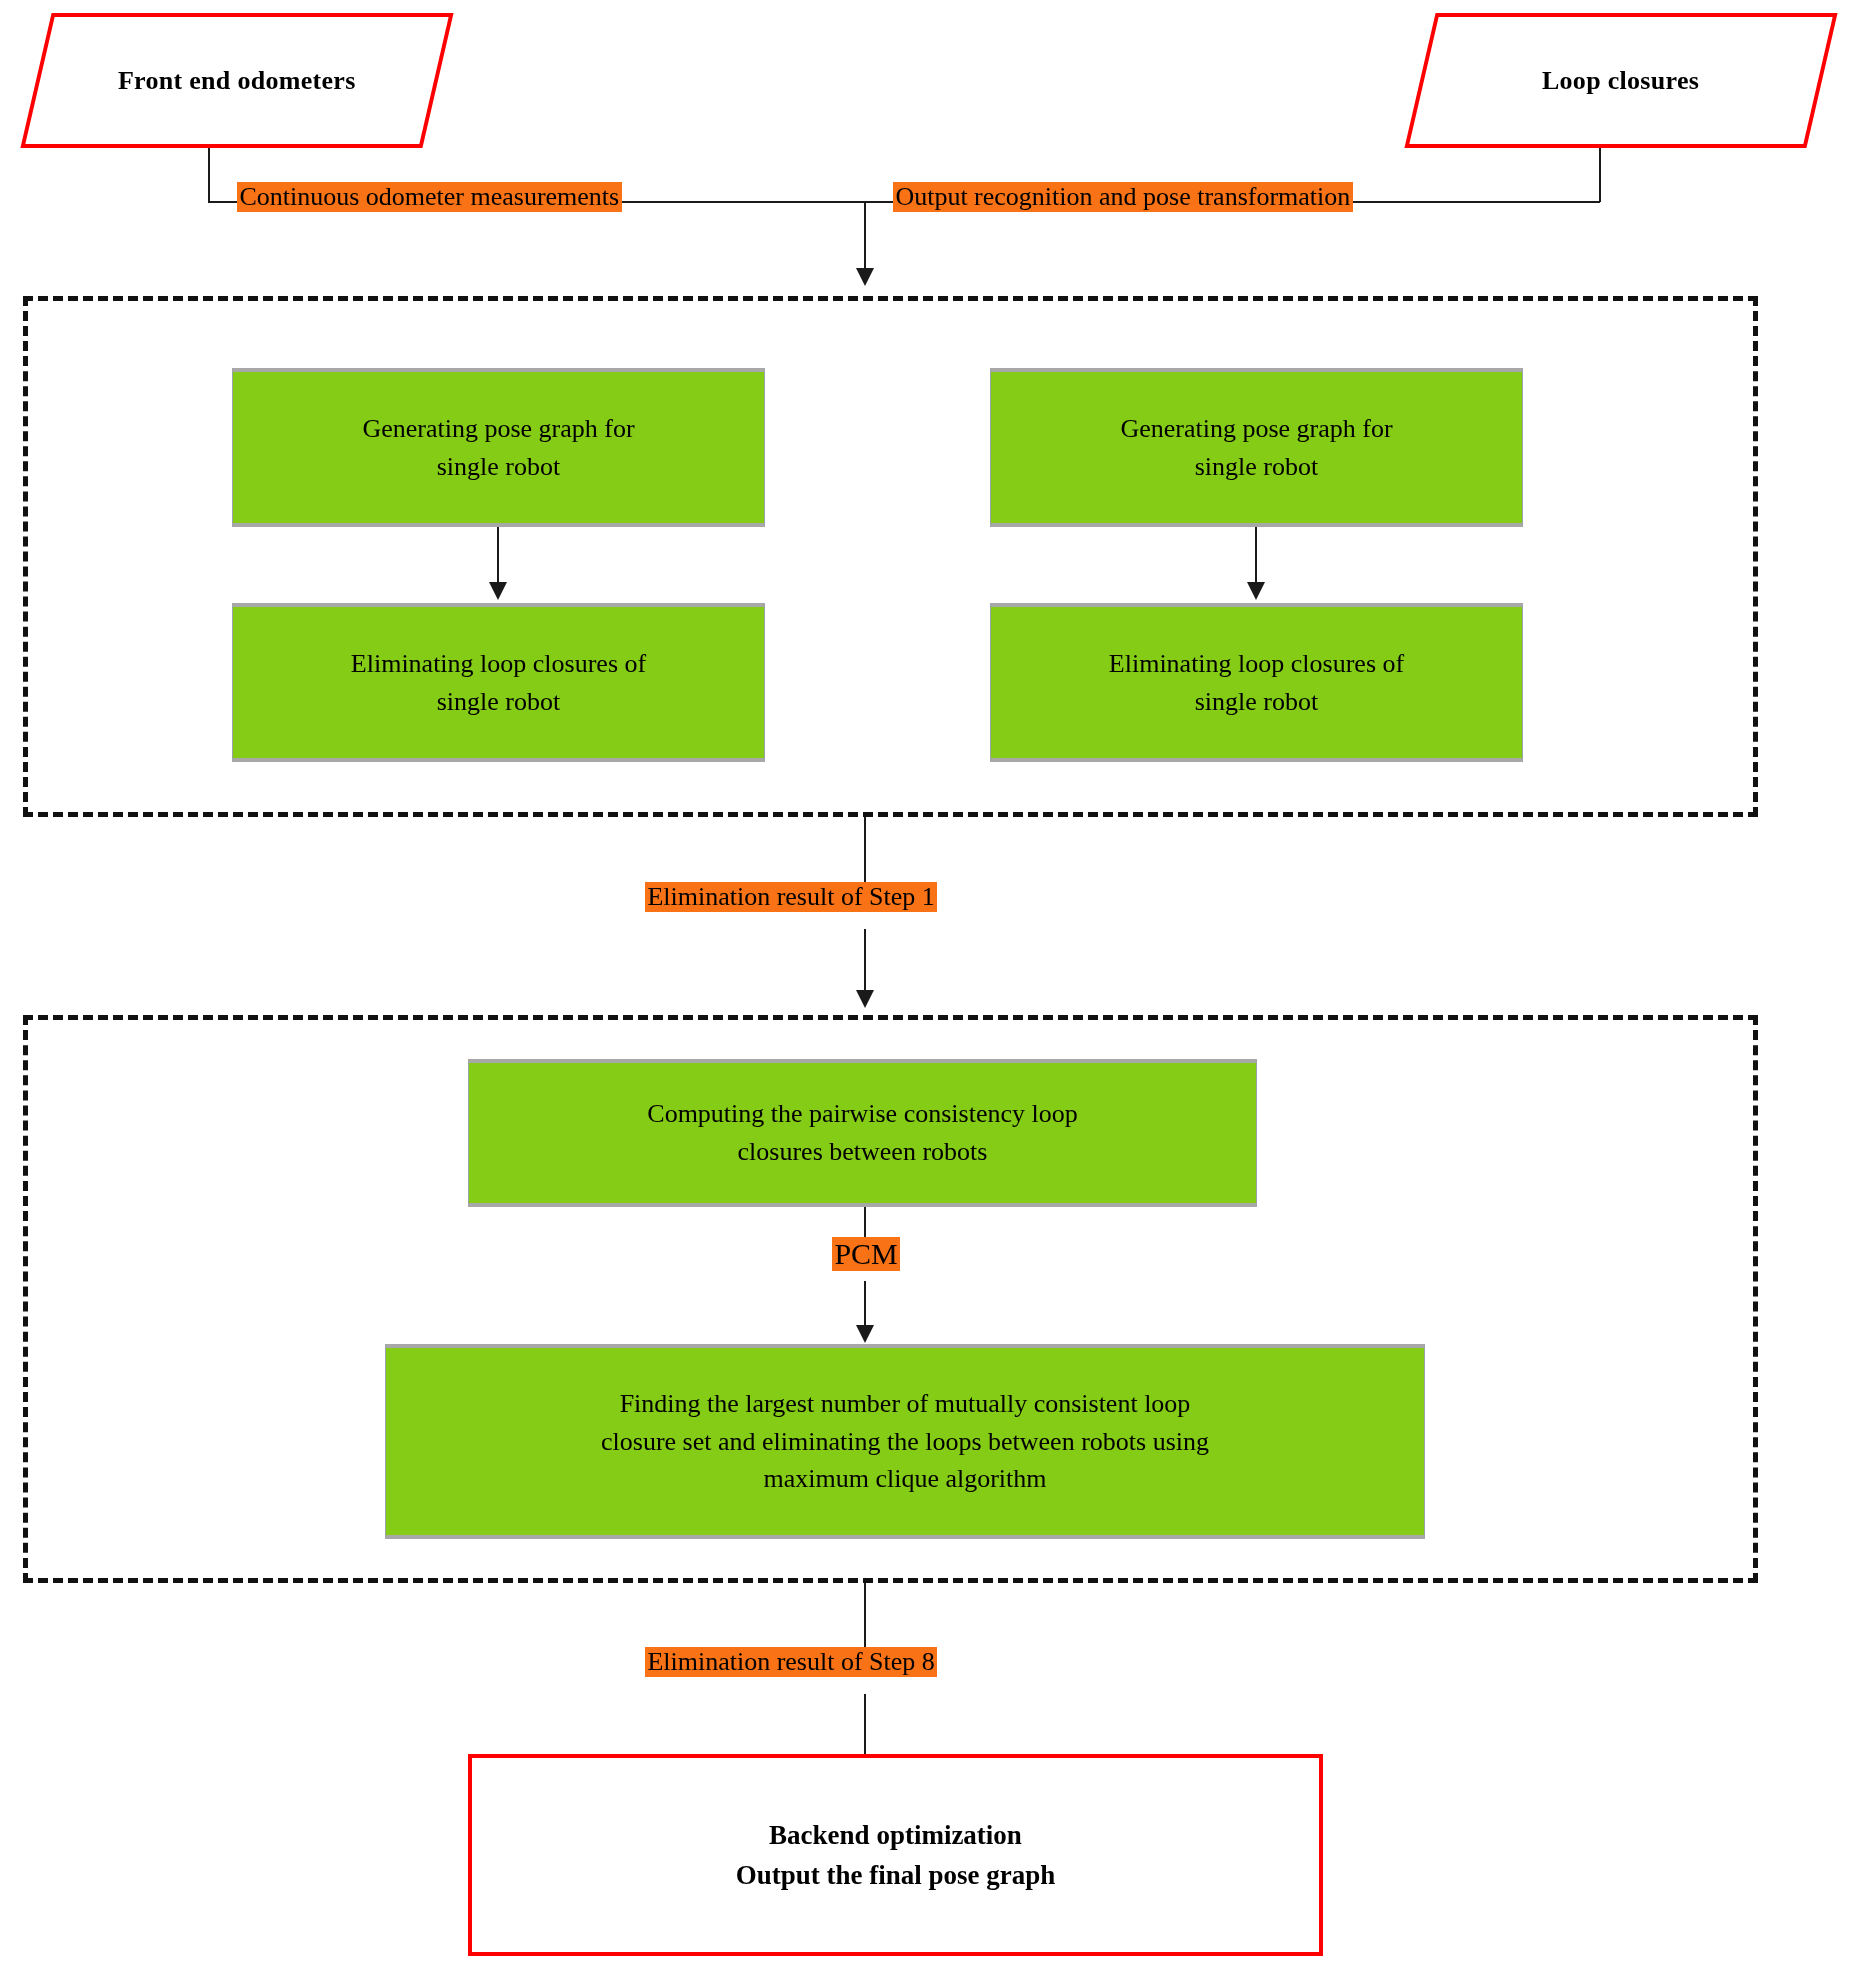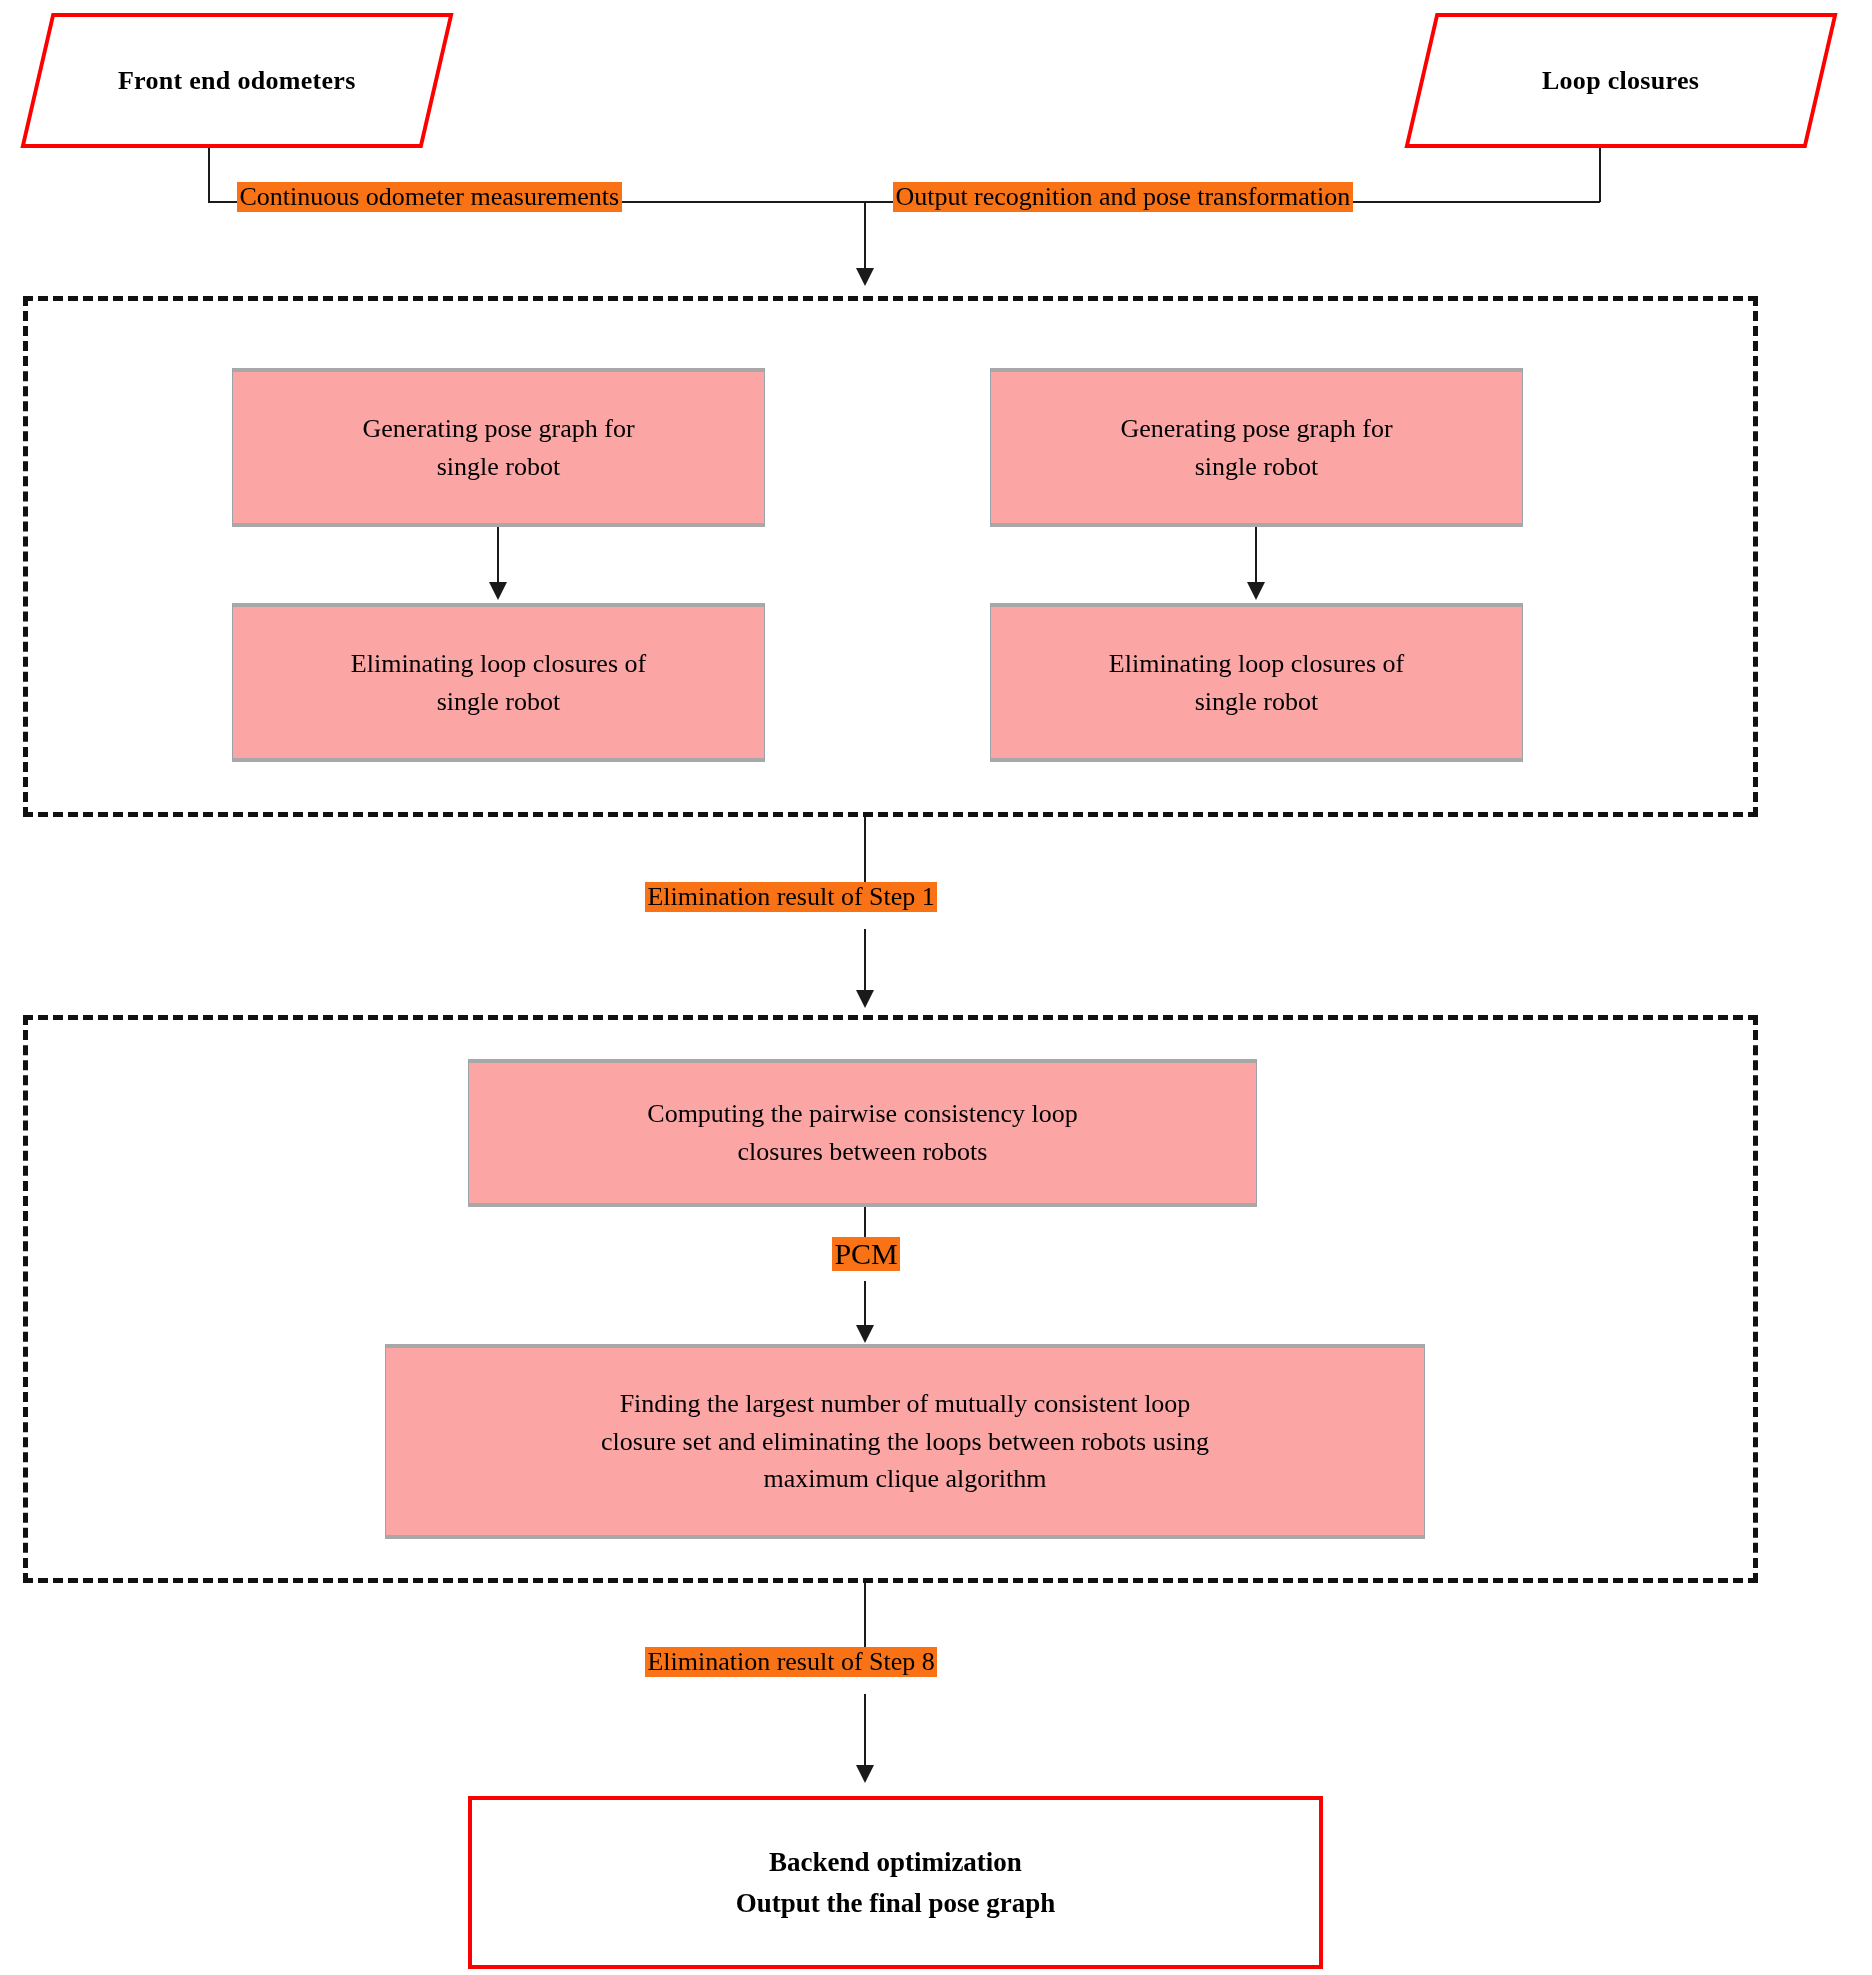--- a/index.html
+++ b/index.html
@@ -31,21 +31,21 @@
     font-weight: bold;
     font-size: 26px;
     color: #000000;
     white-space: nowrap;
     letter-spacing: 0.3px;
   }
   
   .pbox {
     position: absolute;
     box-sizing: border-box;
-    background: #fca5a5;
+    background: #84cc16;
     border: 1.8px solid #9aa2aa;
     border-top: 4.1px solid #a8a8a8;
     border-bottom: 4.1px solid #a8a8a8;
     display: flex;
     align-items: center;
     justify-content: center;
     text-align: center;
   }
   .pbox .ptext {
     font-size: 26px;
@@ -195,21 +195,21 @@
       <span>closure set and eliminating the loops between robots using</span><br>
       <span>maximum clique algorithm</span>
     </div>
   </div>
 
   <div class="vline" style="left:864px; top:1583px; height:76px;"></div>
   <div class="elabel" style="left:645px; top:1647px;">Elimination result of Step 8</div>
   <div class="vline" style="left:864px; top:1694px; height:76px;"></div>
   <div class="arrowhead" style="left:856px; top:1765px;"></div>
 
-  <div class="rbox" style="left:468px; top:1796px; width:855px; height:173px;">
+  <div class="rbox" style="left:468px; top:1754px; width:855px; height:202px;">
     <div class="rtext">
       <span>Backend optimization</span><br>
       <span>Output the final pose graph</span>
     </div>
   </div>
 
 </div>
 
 
 </body></html>

